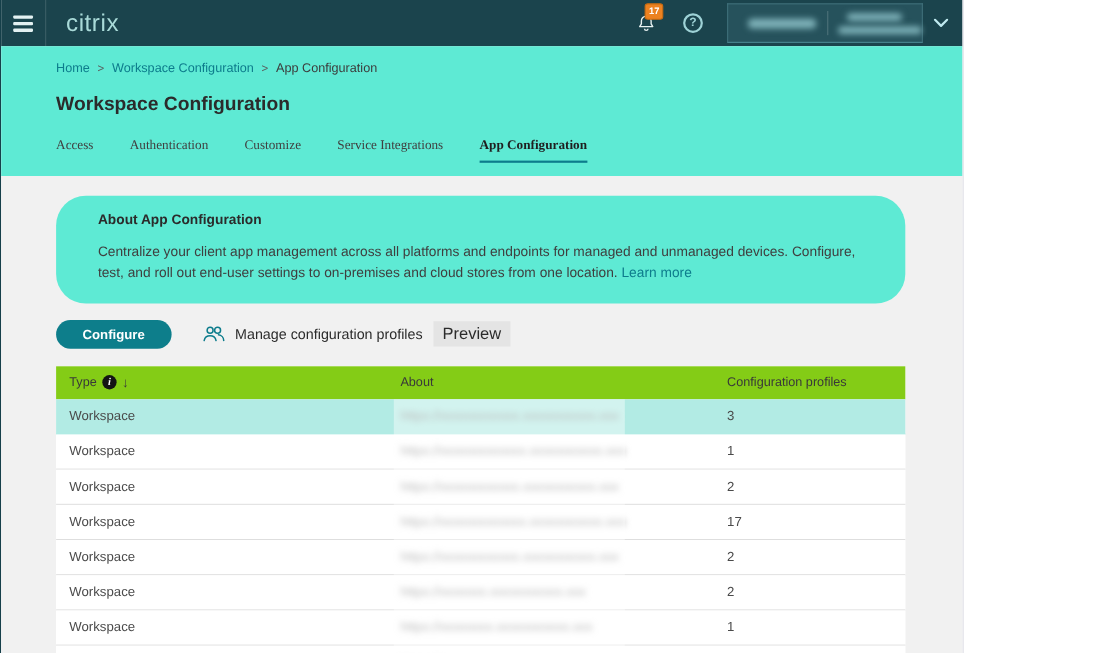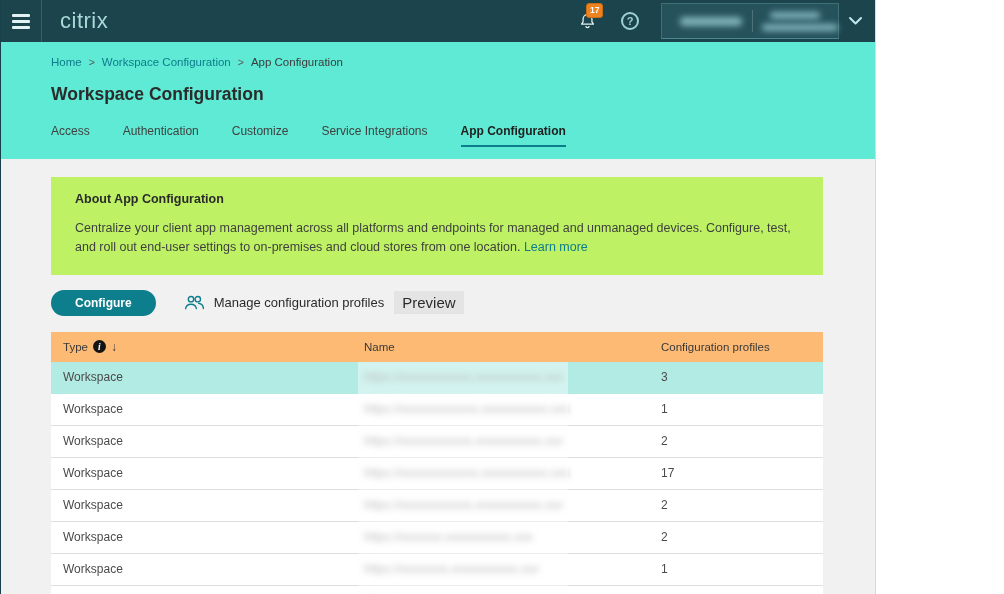--- a/index.html
+++ b/index.html
@@ -37,41 +37,41 @@
   .chev { margin:0 12px 0 9px; cursor:pointer; }
 
   
   .page-head { padding:0 50px 12px 50px; background:#5eead4; }
   .breadcrumb { padding-top:14px; font-size:11.5px; display:flex; align-items:center; }
   .crumb { color:#0d7c8c; text-decoration:none; cursor:pointer; }
   .crumb.current { color:#3c3c3c; cursor:default; }
   .crumb:not(:last-of-type)::after { content:">"; color:#5a5a5a; margin:0 7px; font-size:10.5px; }
   .title { font-size:17.5px; font-weight:bold; color:#2b2b2b; margin:16px 0 0 0; }
   .tabs { display:flex; gap:33px; margin-top:19px; font-size:12px; color:#404040; }
-  .tab { padding-bottom:7px; border-bottom:2px solid transparent; cursor:pointer; }
+  .tab { padding-bottom:7px; border-bottom:2px solid transparent; cursor:pointer;font-family:Liberation Serif, serif; }
   .tab.active { font-weight:bold; color:#1f1f1f; border-bottom-color:#0d7c8c; }
 
   
   .content { background:#f1f1f1; height:447px; padding:18px 52px 0 50px; }
-  .about-card { background:#bef264; padding:15px 20px 18px 24px; }
+  .about-card { background:#5eead4; padding:15px 20px 18px 38px;border-radius:27px; }
   .about-card h2 { margin:0 0 13px 0; font-size:12.5px; color:#2b2b2b; }
   .about-card p { margin:0; font-size:12.5px; color:#3f3f3f; line-height:1.5; max-width:880px; }
   .learn-more { color:#0d7c8c; cursor:pointer; }
 
   .actions-row { display:flex; align-items:center; margin-top:15px; }
   .btn-configure { background:#0d7e8b; color:#fff; font-weight:bold; font-size:12px;
                    font-family:"Liberation Sans", sans-serif; border:none; border-radius:13px;
                    padding:6px 24px; cursor:pointer; }
   .people { margin-left:28px; margin-right:9px; display:flex; }
   .manage-label { font-size:13px; color:#2b2b2b; margin-right:10px; }
   .chip-preview { background:#e4e4e4; font-size:15px; color:#2b2b2b; padding:3px 8px; cursor:pointer; }
 
   
   .table { margin-top:9px; background:#fff; position:relative; }
-  .thead { display:grid; grid-template-columns:301px 297px 1fr; background:#fdba74; height:30px;
+  .thead { display:grid; grid-template-columns:301px 297px 1fr; background:#84cc16; height:30px;
            align-items:center; font-size:11.5px; color:#393939;margin-top:16px; }
   .th, .cell { padding-left:12px; }
   .th-type { display:flex; align-items:center; gap:5px; }
   .info-ic { width:13px; height:13px; border-radius:50%; background:#141414; color:#fff;
              font-family:"Liberation Serif", serif; font-style:italic; font-weight:bold; font-size:9.5px;
              display:flex; align-items:center; justify-content:center; cursor:pointer; }
   .sort-ic { color:#3a3a3a; font-size:12px; cursor:pointer; }
   .row { display:grid; grid-template-columns:301px 297px 1fr; height:32px; align-items:center;
          border-bottom:1px solid #dedede; font-size:12px; color:#4a4a4a; background:#fff; cursor:pointer; }
   .row.selected { background:#b2ebe4; border-bottom-color:#b2ebe4; }
@@ -156,21 +156,21 @@
       <span class="chip-preview">Preview</span>
     </div>
 
     <div class="table">
       <div class="thead">
         <div class="th th-type">
           <span>Type</span>
           <span class="info-ic">i</span>
           <span class="sort-ic">↓</span>
         </div>
-        <div class="th">Name</div>
+        <div class="th">About</div>
         <div class="th">Configuration profiles</div>
       </div>
       <div class="row selected redacted">
           <div class="cell">Workspace</div>
           <div class="cell cell-name">https://xxxxxxxxxxxx.xxxxxxxxxxx.xxx</div>
           <div class="cell">3</div>
         </div>
         <div class="row redacted">
           <div class="cell">Workspace</div>
           <div class="cell cell-name">https://xxxxxxxxxxxxx.xxxxxxxxxxx.xxx</div>

